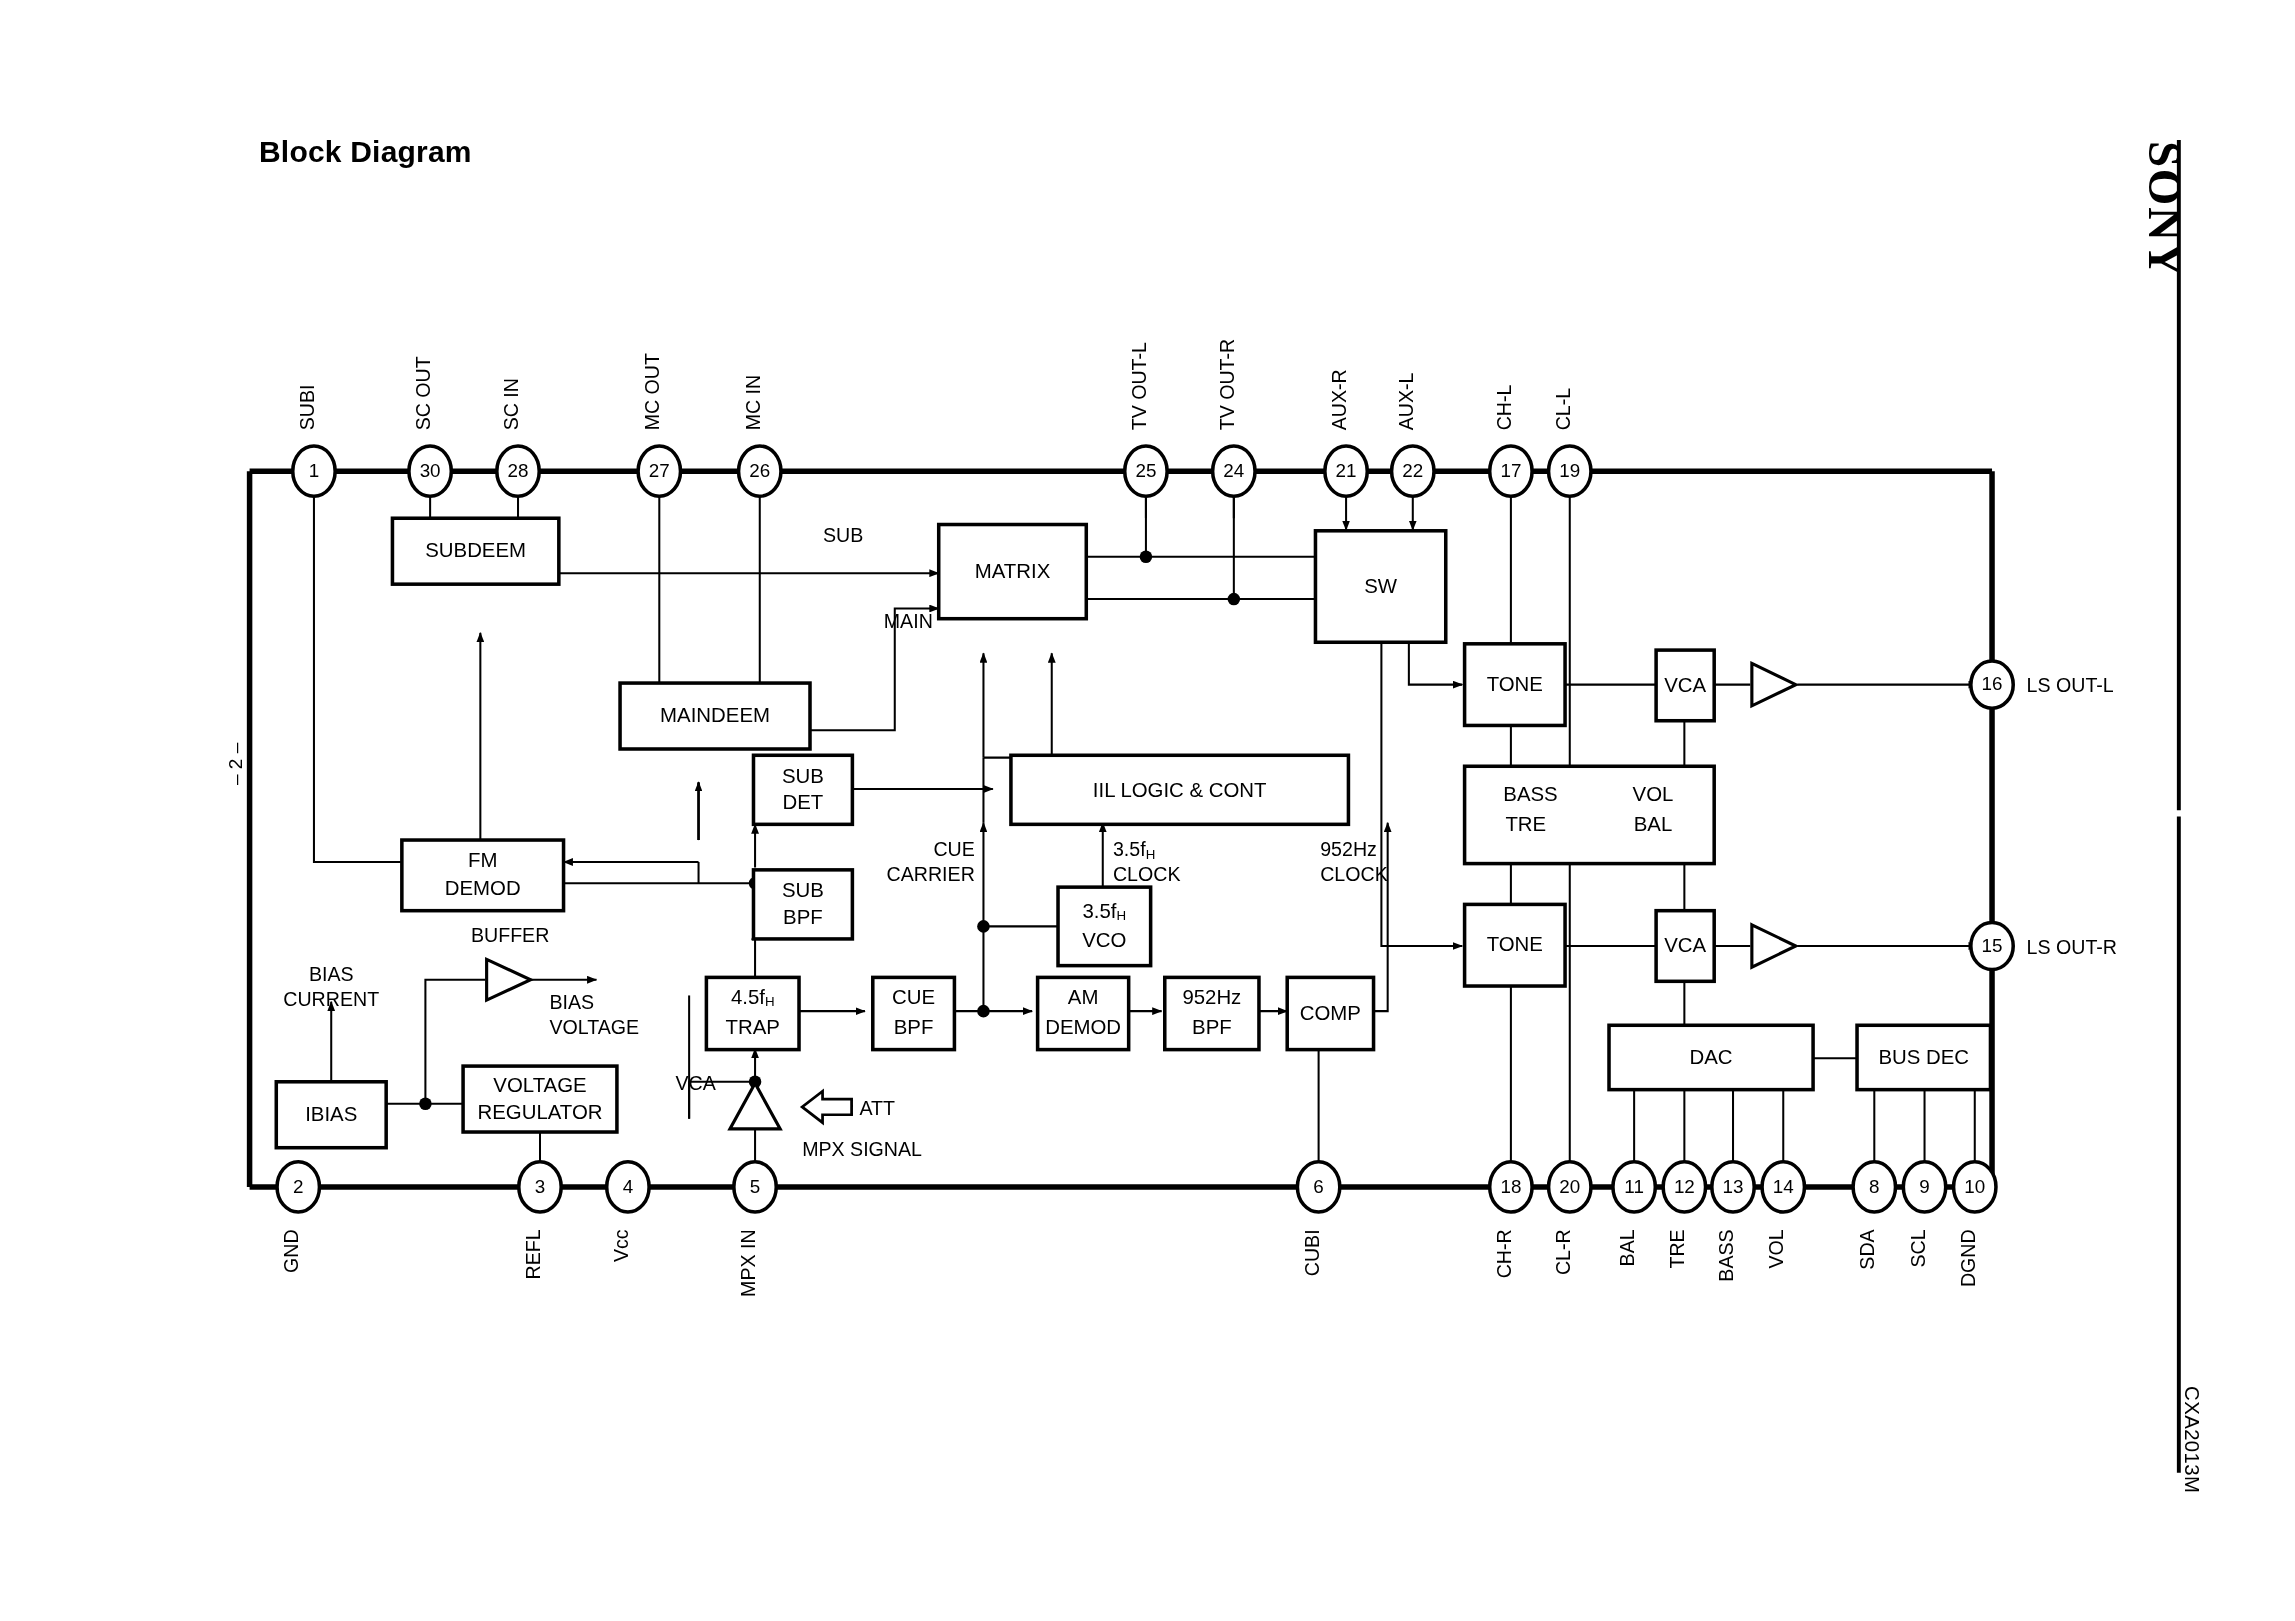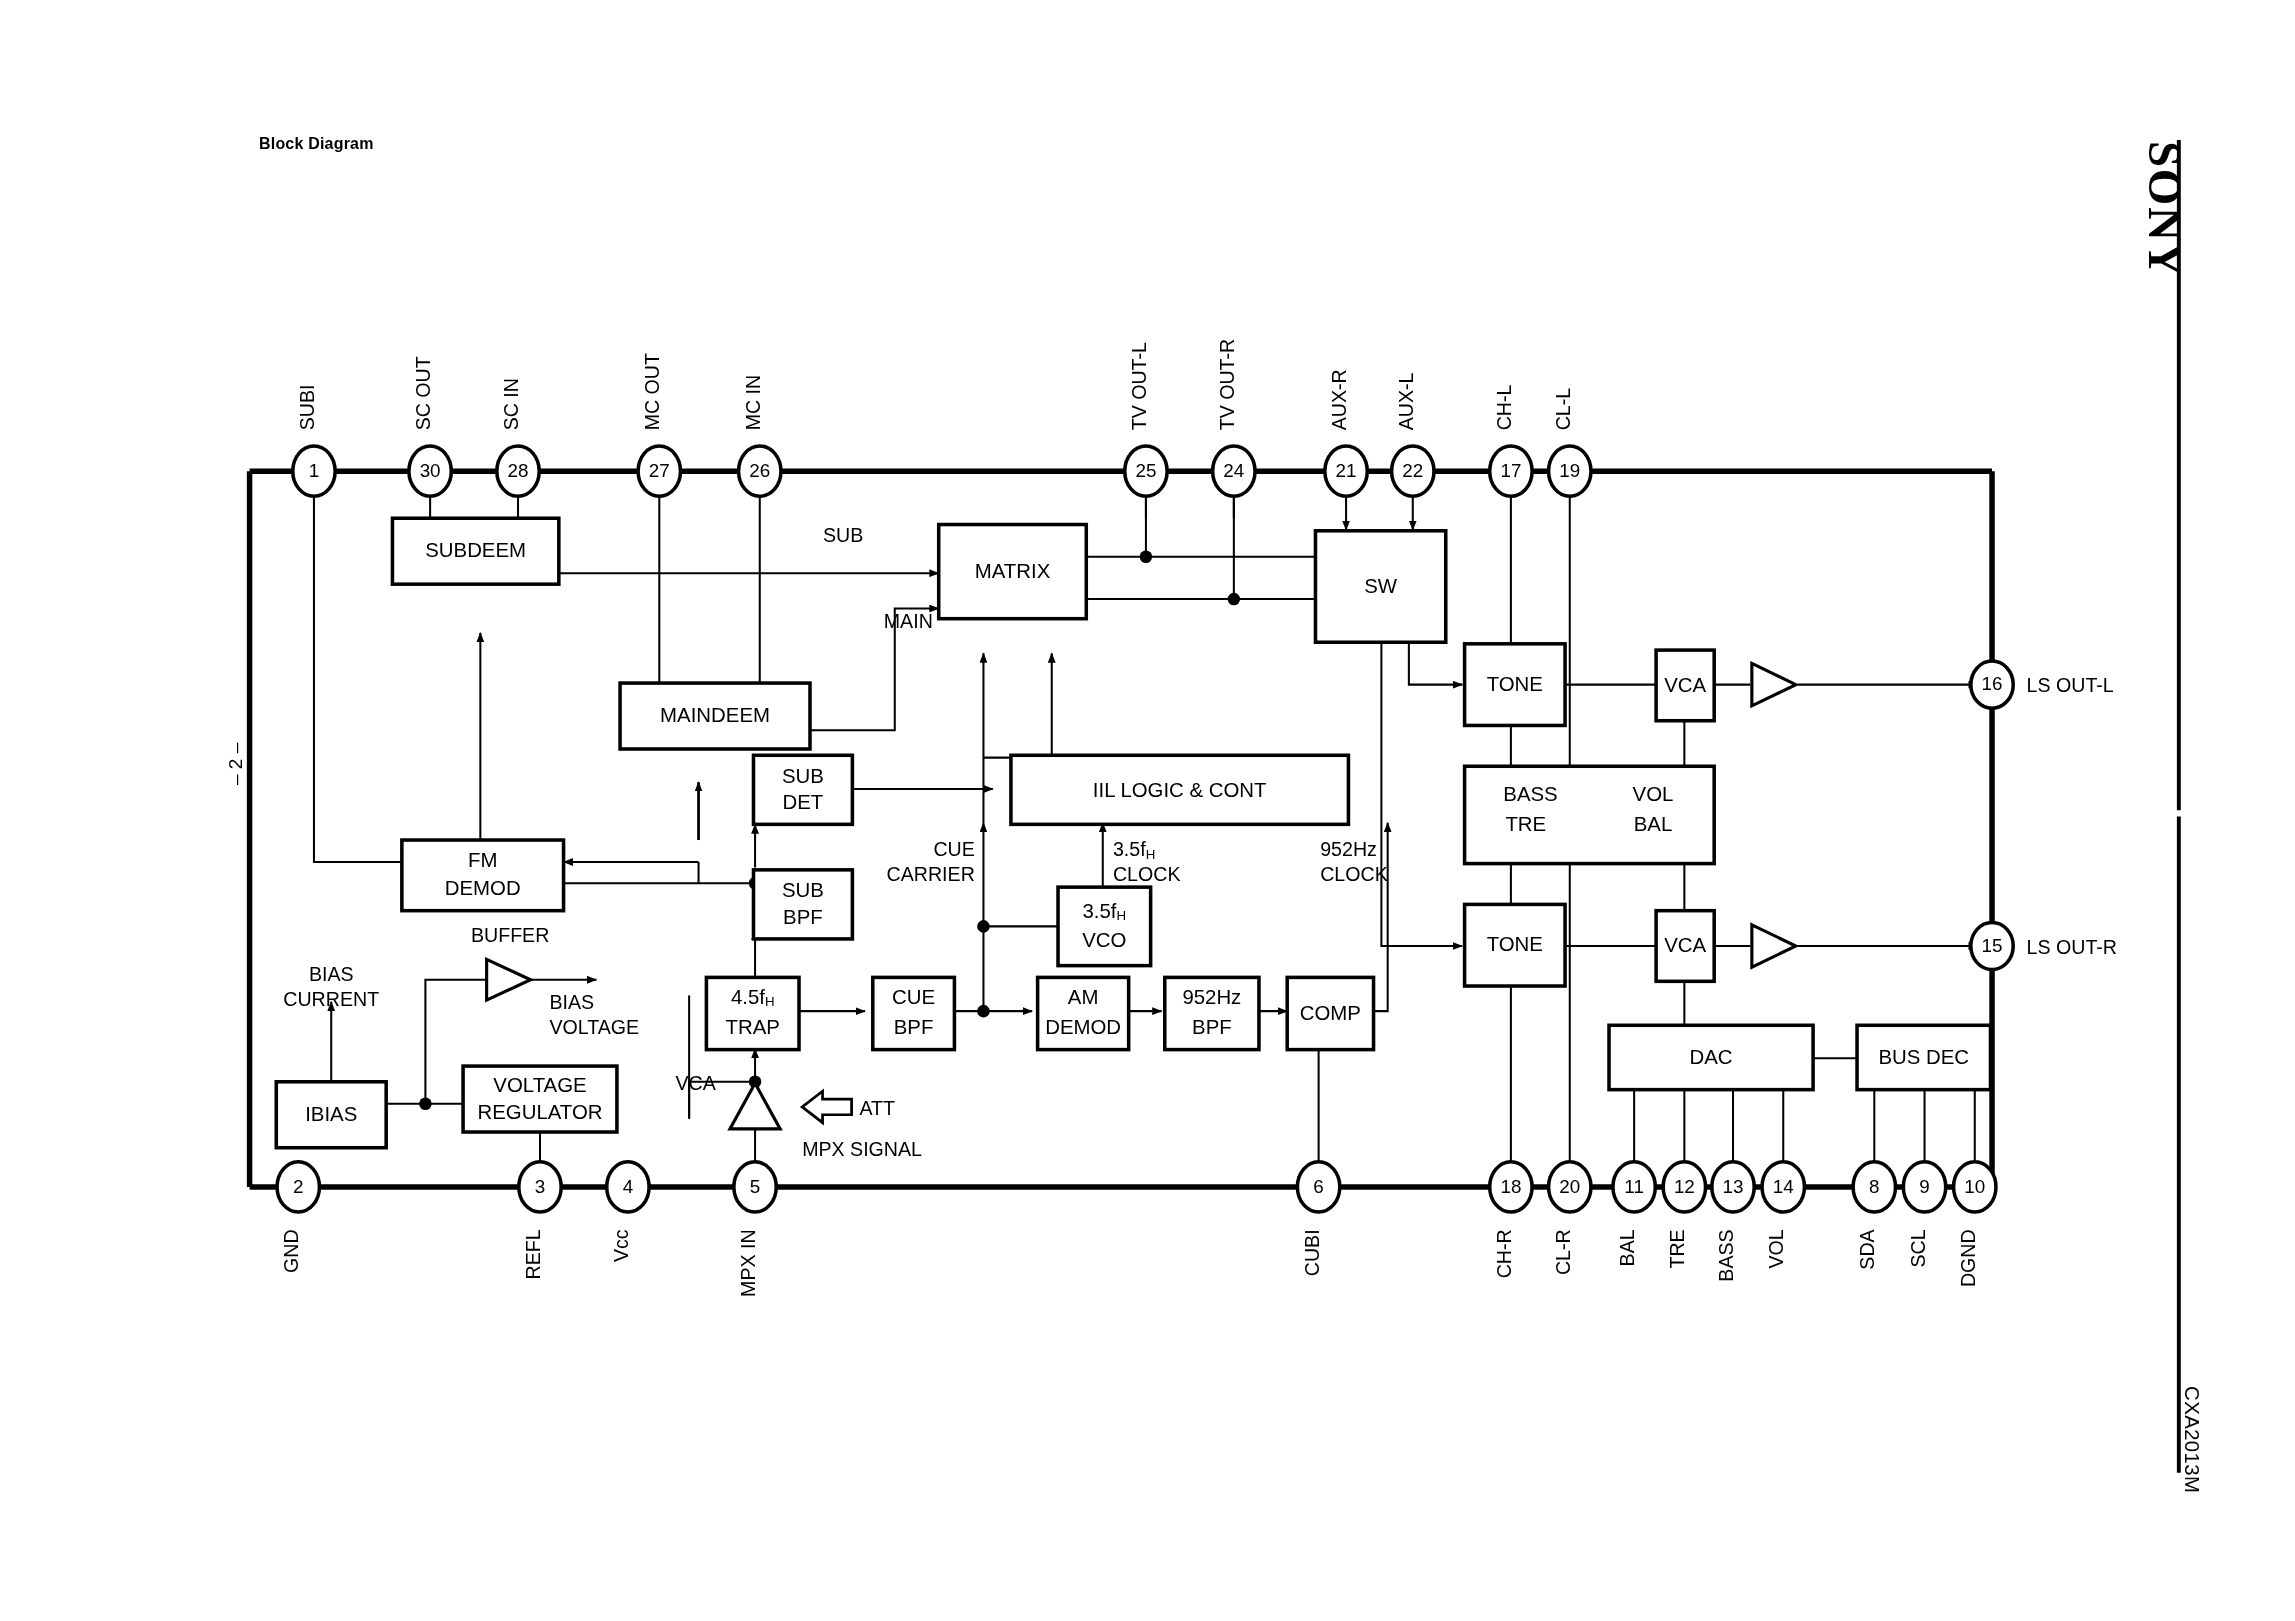--- a/index.html
+++ b/index.html
@@ -1,19 +1,19 @@
 <!DOCTYPE html>
 <html style="font-size:12.6px"><head>
 <meta charset="utf-8">
 <title>Block Diagram</title>
 <style>
   html,body{margin:0;padding:0;background:#ffffff;}
   body{width:2295px;height:1622px;position:relative;font-family:"Liberation Sans",sans-serif;color:#000;}
   #sheet{position:absolute;left:0;top:0;width:2295px;height:1622px;}
-  .page-title{position:absolute;left:259px;top:135px;font-size:16px;font-weight:bold;letter-spacing:0.2px;}
+  .page-title{position:absolute;left:259px;top:135px;font-size:30px;font-weight:bold;letter-spacing:0.2px;}
   .sony-logo{position:absolute;left:2192px;top:141px;font-family:"Liberation Serif",serif;font-size:47px;font-weight:bold;letter-spacing:1.6px;
              transform:rotate(90deg);transform-origin:left top;white-space:nowrap;}
   .part-no{position:absolute;left:2203px;top:1386px;font-size:20.4px;letter-spacing:0.4px;
            transform:rotate(90deg);transform-origin:left top;white-space:nowrap;}
   .page-num{position:absolute;left:225px;top:785px;font-size:19px;transform:rotate(-90deg);transform-origin:left top;white-space:nowrap;}
   svg{position:absolute;left:0;top:0;}
   text{font-family:"Liberation Sans",sans-serif;fill:#000;}
   .blk{font-size:26px;text-anchor:middle;dominant-baseline:middle;}
   .pin{font-size:24px;text-anchor:middle;dominant-baseline:middle;}
   .sig{font-size:25px;}

